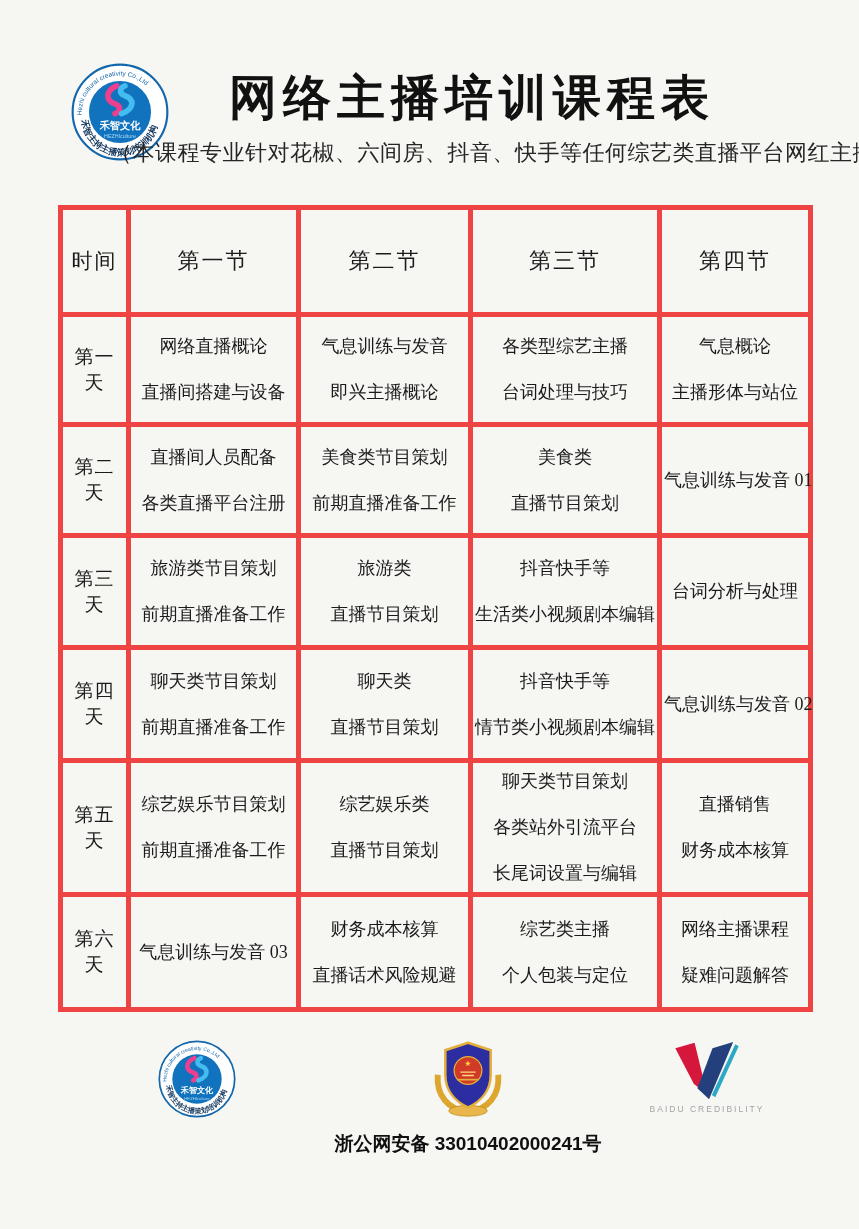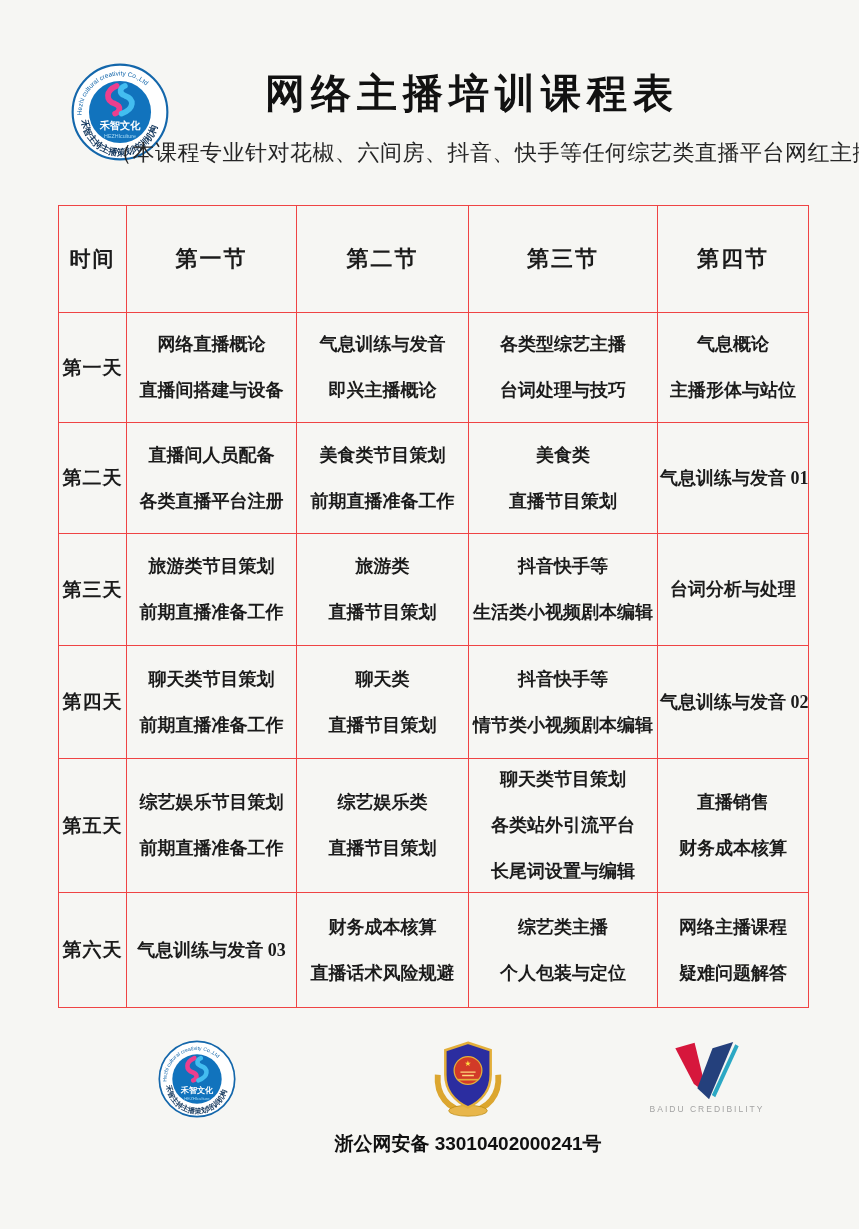--- a/index.html
+++ b/index.html
@@ -13,45 +13,45 @@
   }
 
   
   .hezhi-logo { position:absolute; }
   .hezhi-logo.top { left:71px; top:63px; width:98px; height:98px; }
   .hezhi-logo svg { width:100%; height:100%; display:block; }
 
   .title {
     position:absolute; left:110px; right:25px; top:66px;
     text-align:center;
-    font-size:40px; font-weight:bold; letter-spacing:6px;
+    font-size:48px; font-weight:bold; letter-spacing:6px;
     color:#111;
     white-space:nowrap;
   }
   .subtitle {
     position:absolute; left:110px; right:25px; top:138px;
     text-align:center;
     font-size:22px; letter-spacing:0.5px;
     color:#262626;
     white-space:nowrap;
   }
 
   
   table.course {
     position:absolute; left:58px; top:205px;
     width:750px;
     border-collapse:collapse;
     table-layout:fixed;
     background:transparent;
   }
   table.course th, table.course td {
-    border:1px solid #ef4444;
+    border:5px solid #ef4444;
     text-align:center;
     vertical-align:middle;
-    font-weight:bold;
+    font-weight:normal;
     padding:2px;
   }
   table.course tr > *:nth-child(1){ width:68px; }
   table.course tr > *:nth-child(2){ width:170px; }
   table.course tr > *:nth-child(3){ width:172px; }
   table.course tr > *:nth-child(4){ width:189px; }
   table.course tr > *:nth-child(5){ width:151px; }
 
   table.course thead tr { height:107px; }
   table.course thead th { font-size:22px; letter-spacing:2px; }

